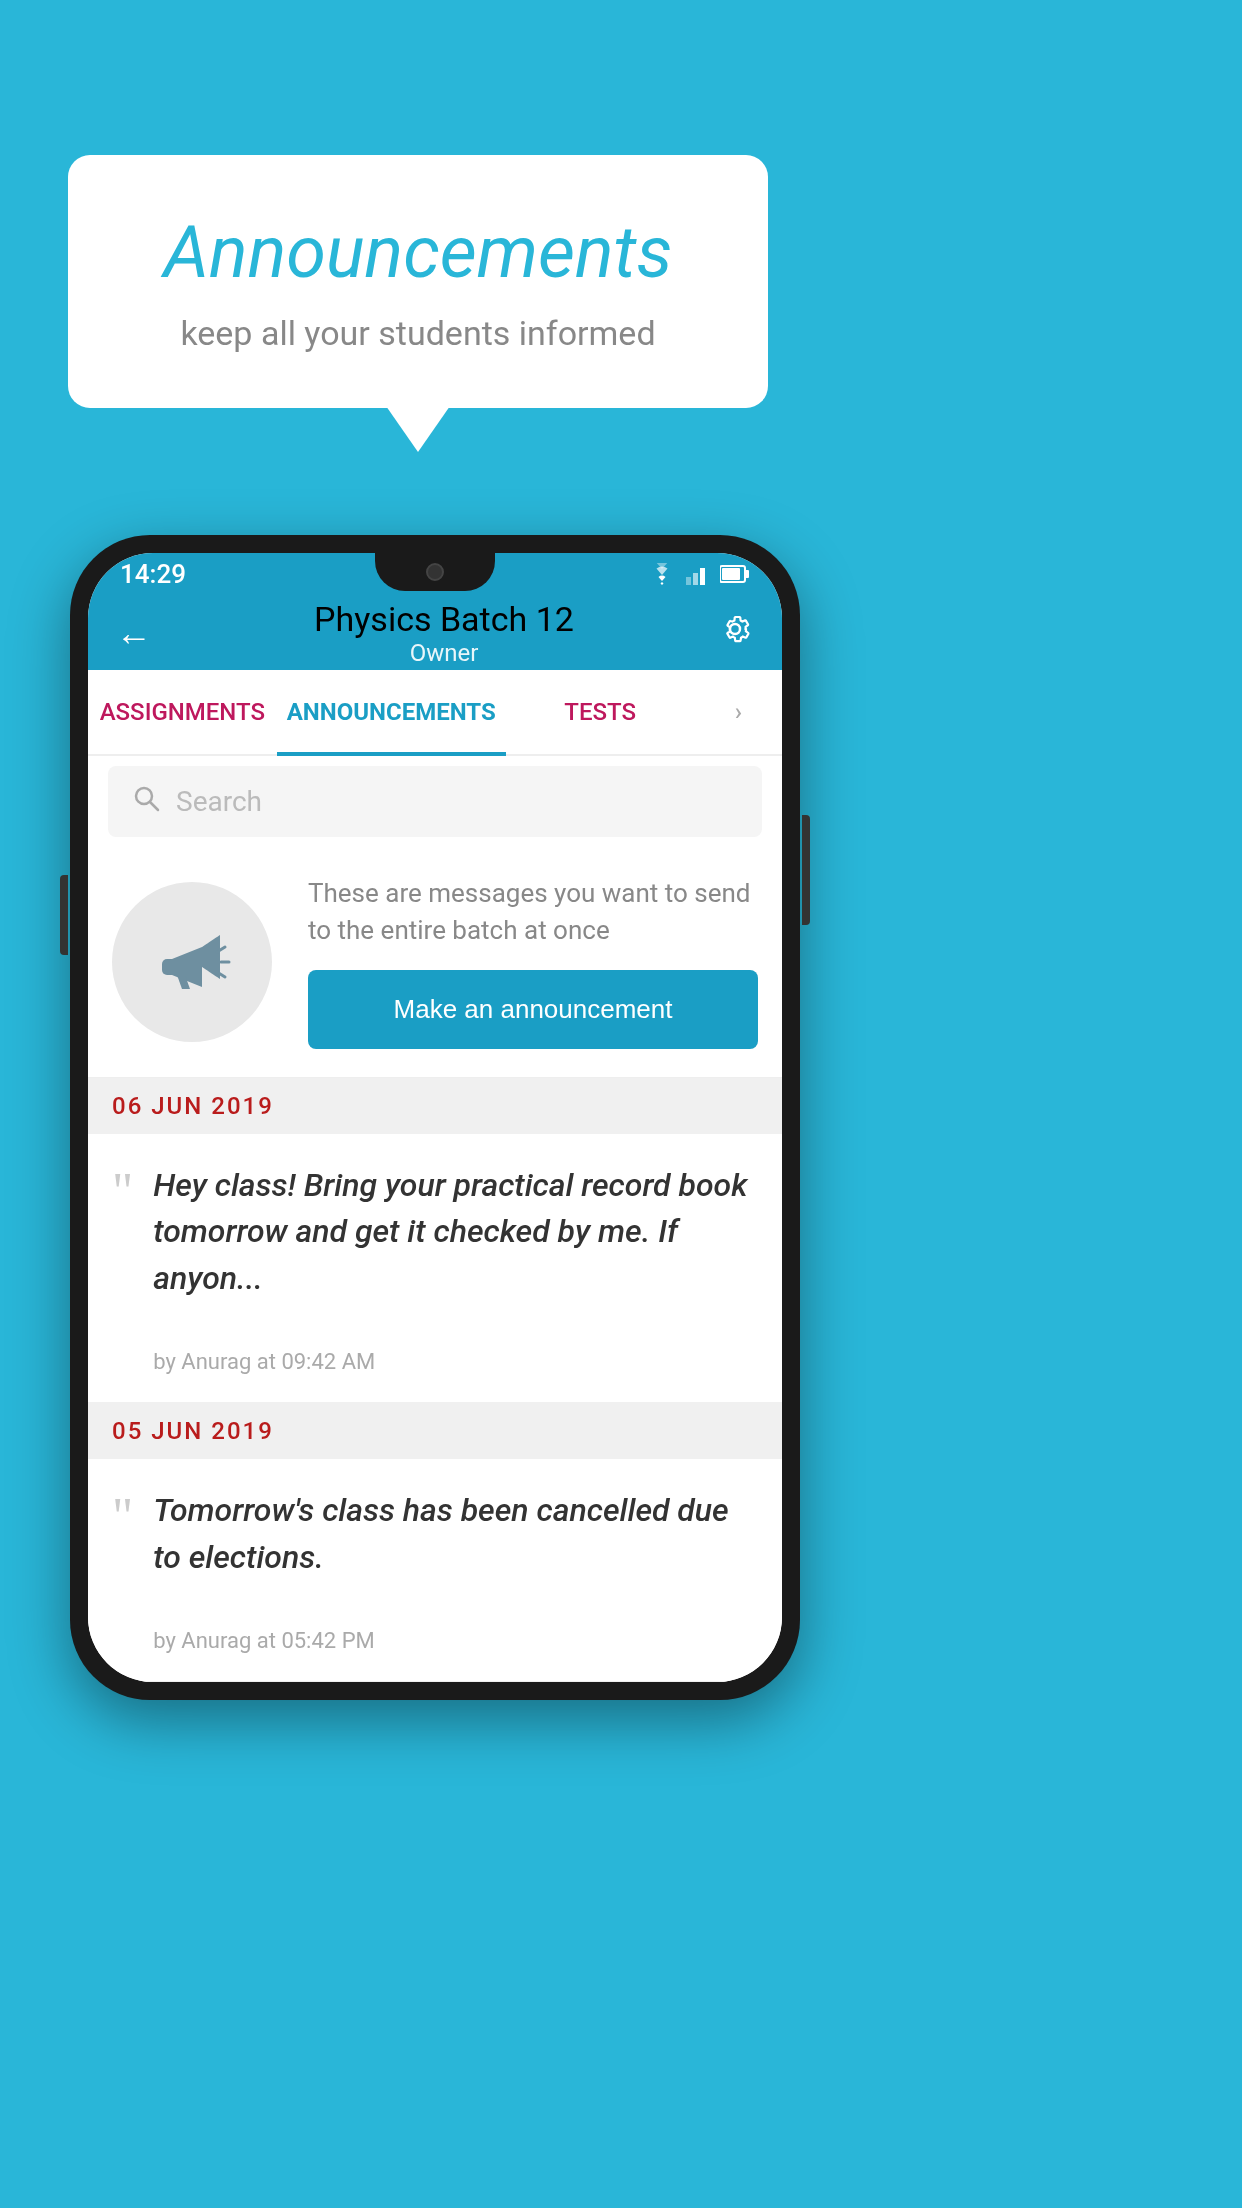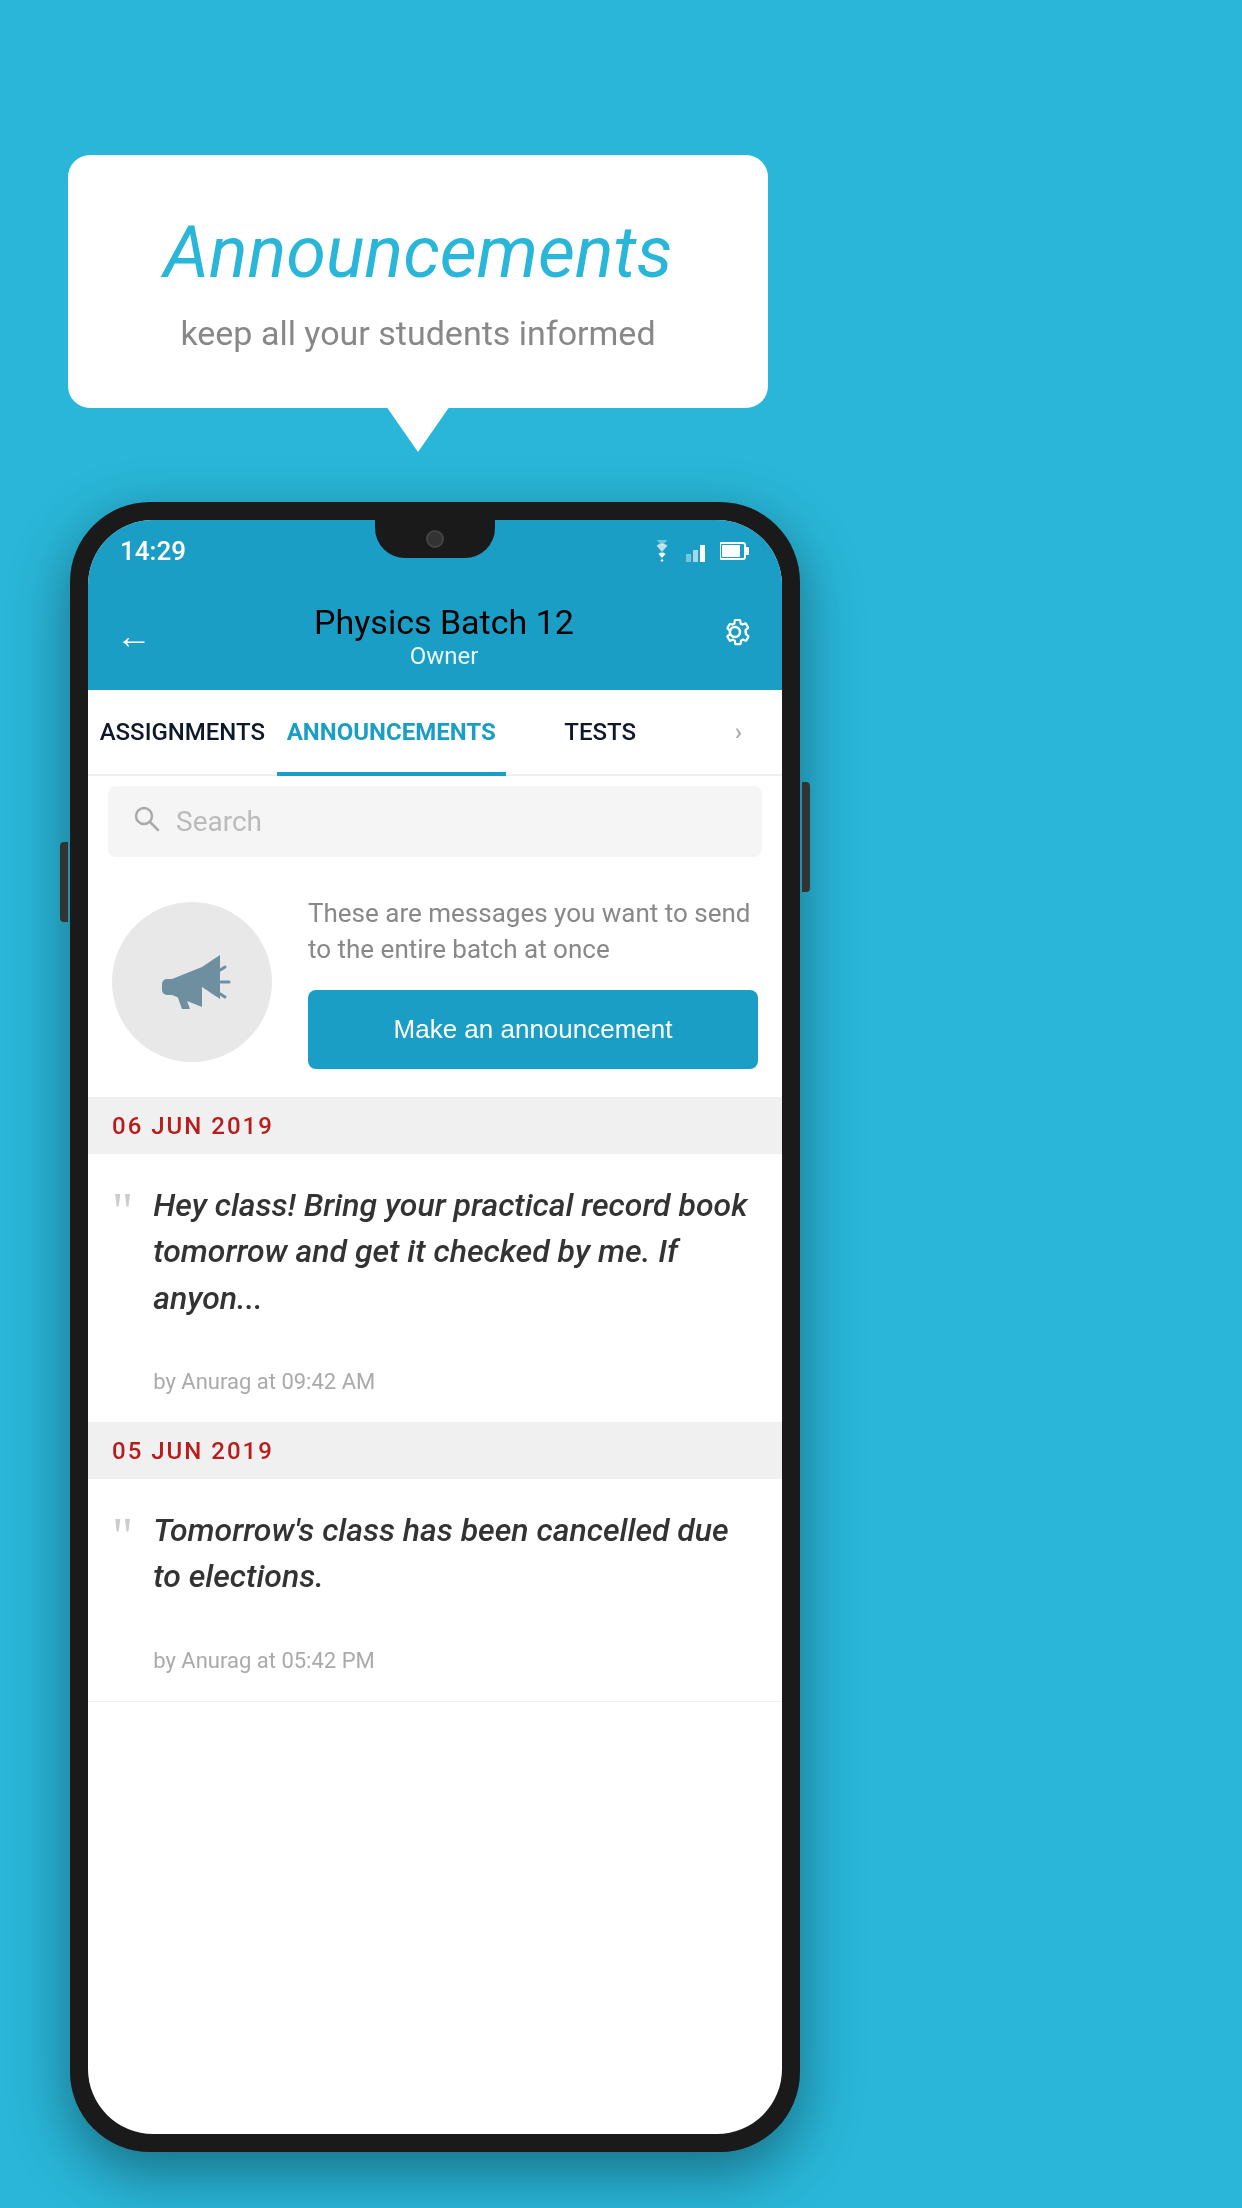--- a/index.html
+++ b/index.html
@@ -52,24 +52,24 @@
 
     .speech-bubble-subtitle {
       font-size: 34px;
       color: #888;
       font-weight: 400;
     }
 
     
     .phone-container {
       position: absolute;
-      top: 502px;
+      top: 535px;
       left: 70px;
       width: 730px;
-      height: 1650px;
+      height: 1165px;
     }
 
     .phone-outer {
       width: 100%;
       height: 100%;
       background: #1a1a1a;
       border-radius: 80px;
       padding: 18px;
       position: relative;
       box-shadow: 0 20px 60px rgba(0,0,0,0.4);
@@ -182,21 +182,21 @@
       border-bottom: 2px solid #eee;
       position: relative;
     }
 
     .tab-item {
       flex: 1;
       text-align: center;
       padding: 28px 10px;
       font-size: 24px;
       font-weight: 500;
-      color: #0f172a;
+      color: #be185d;
       cursor: pointer;
       position: relative;
     }
 
     .tab-item.active {
       color: #1a9ec5;
       font-weight: 700;
     }
 
     .tab-item.active::after {

